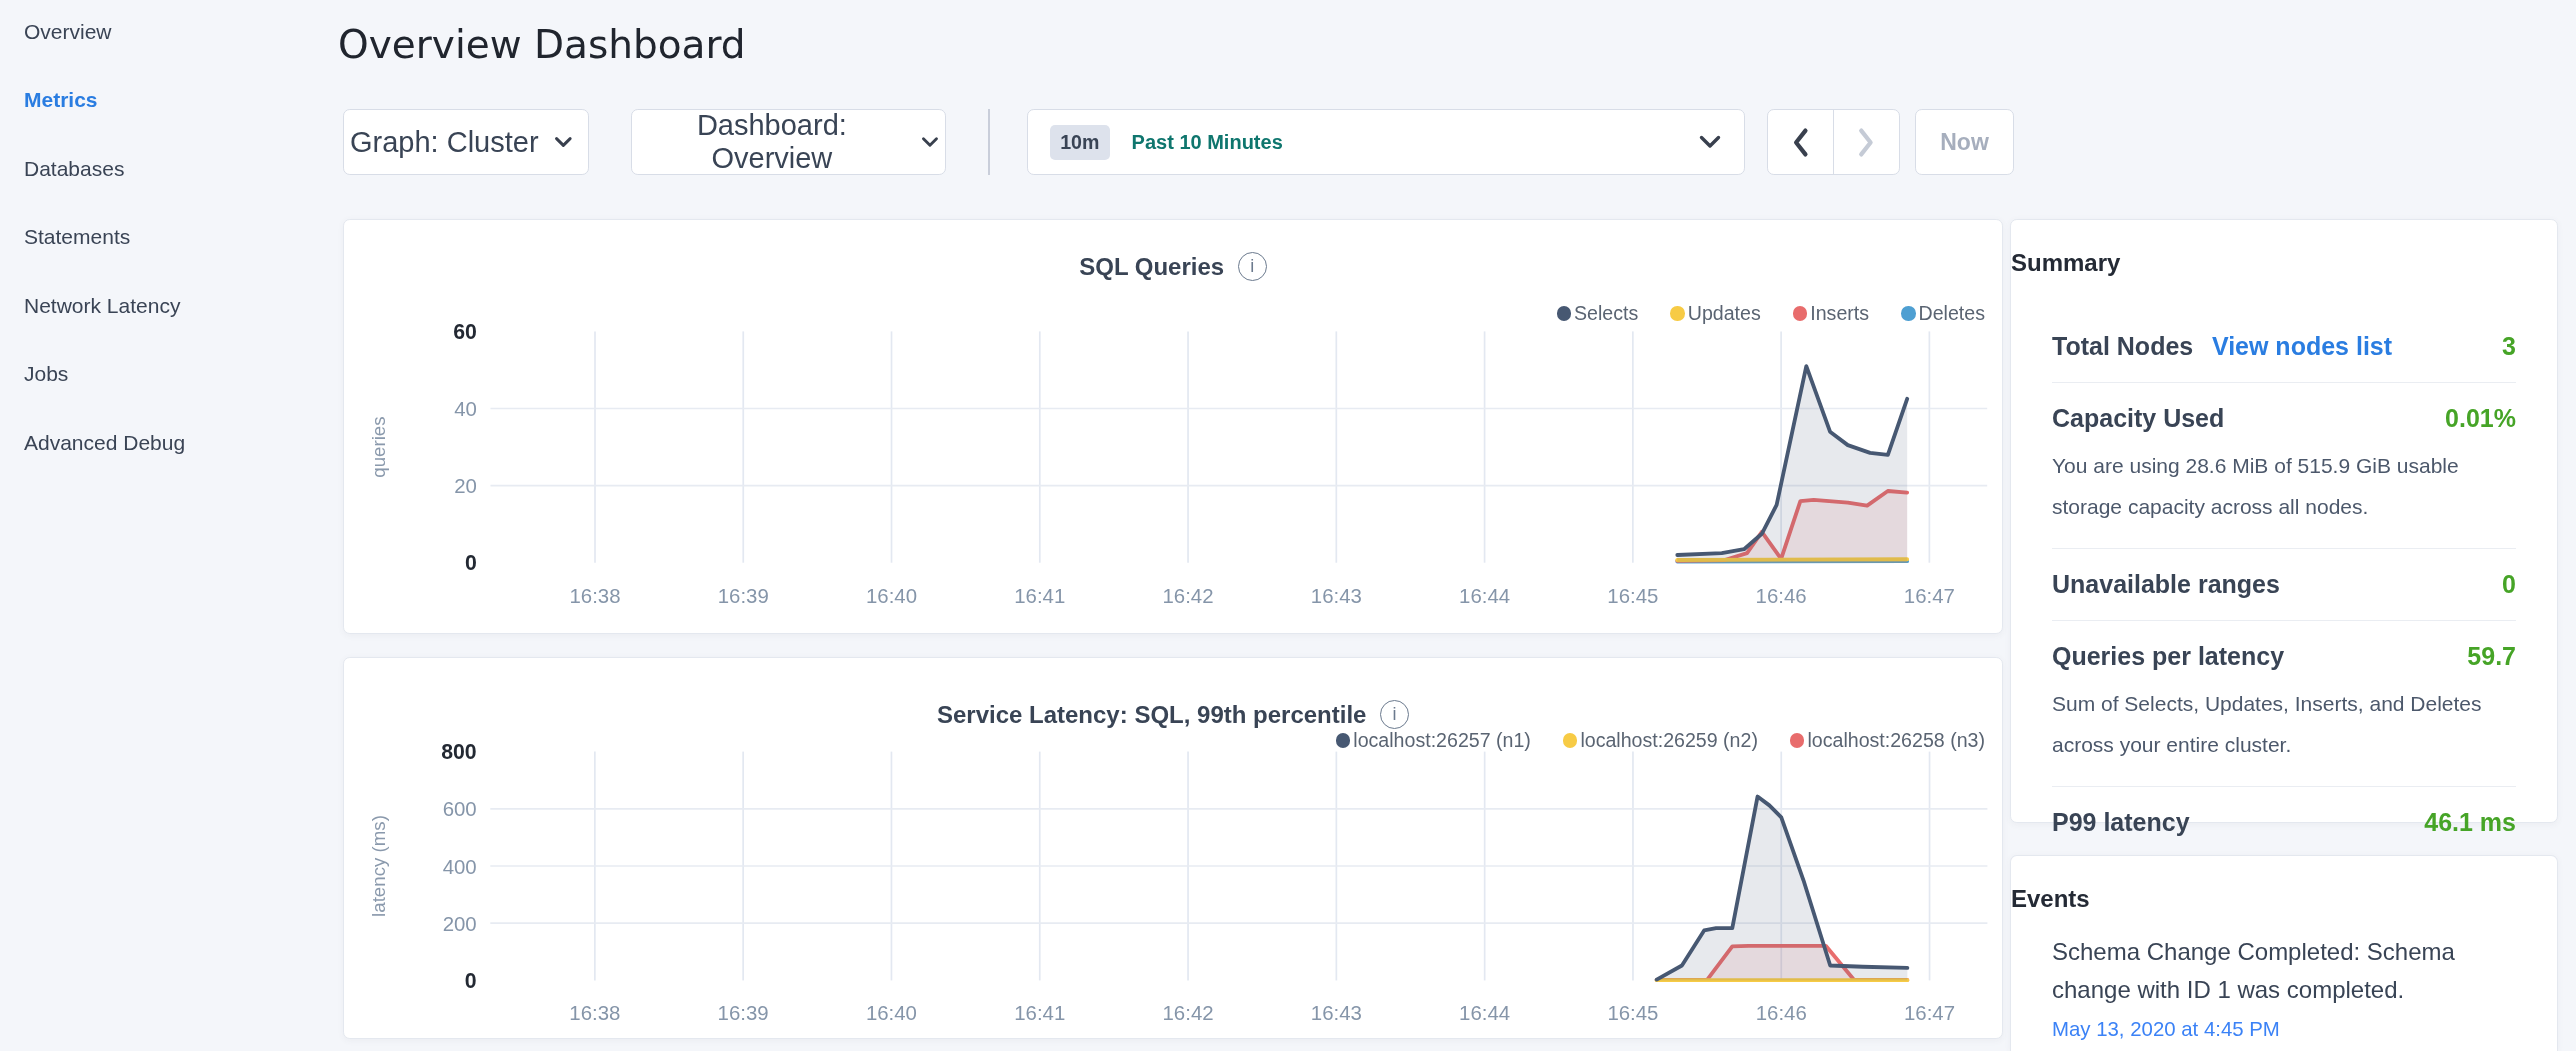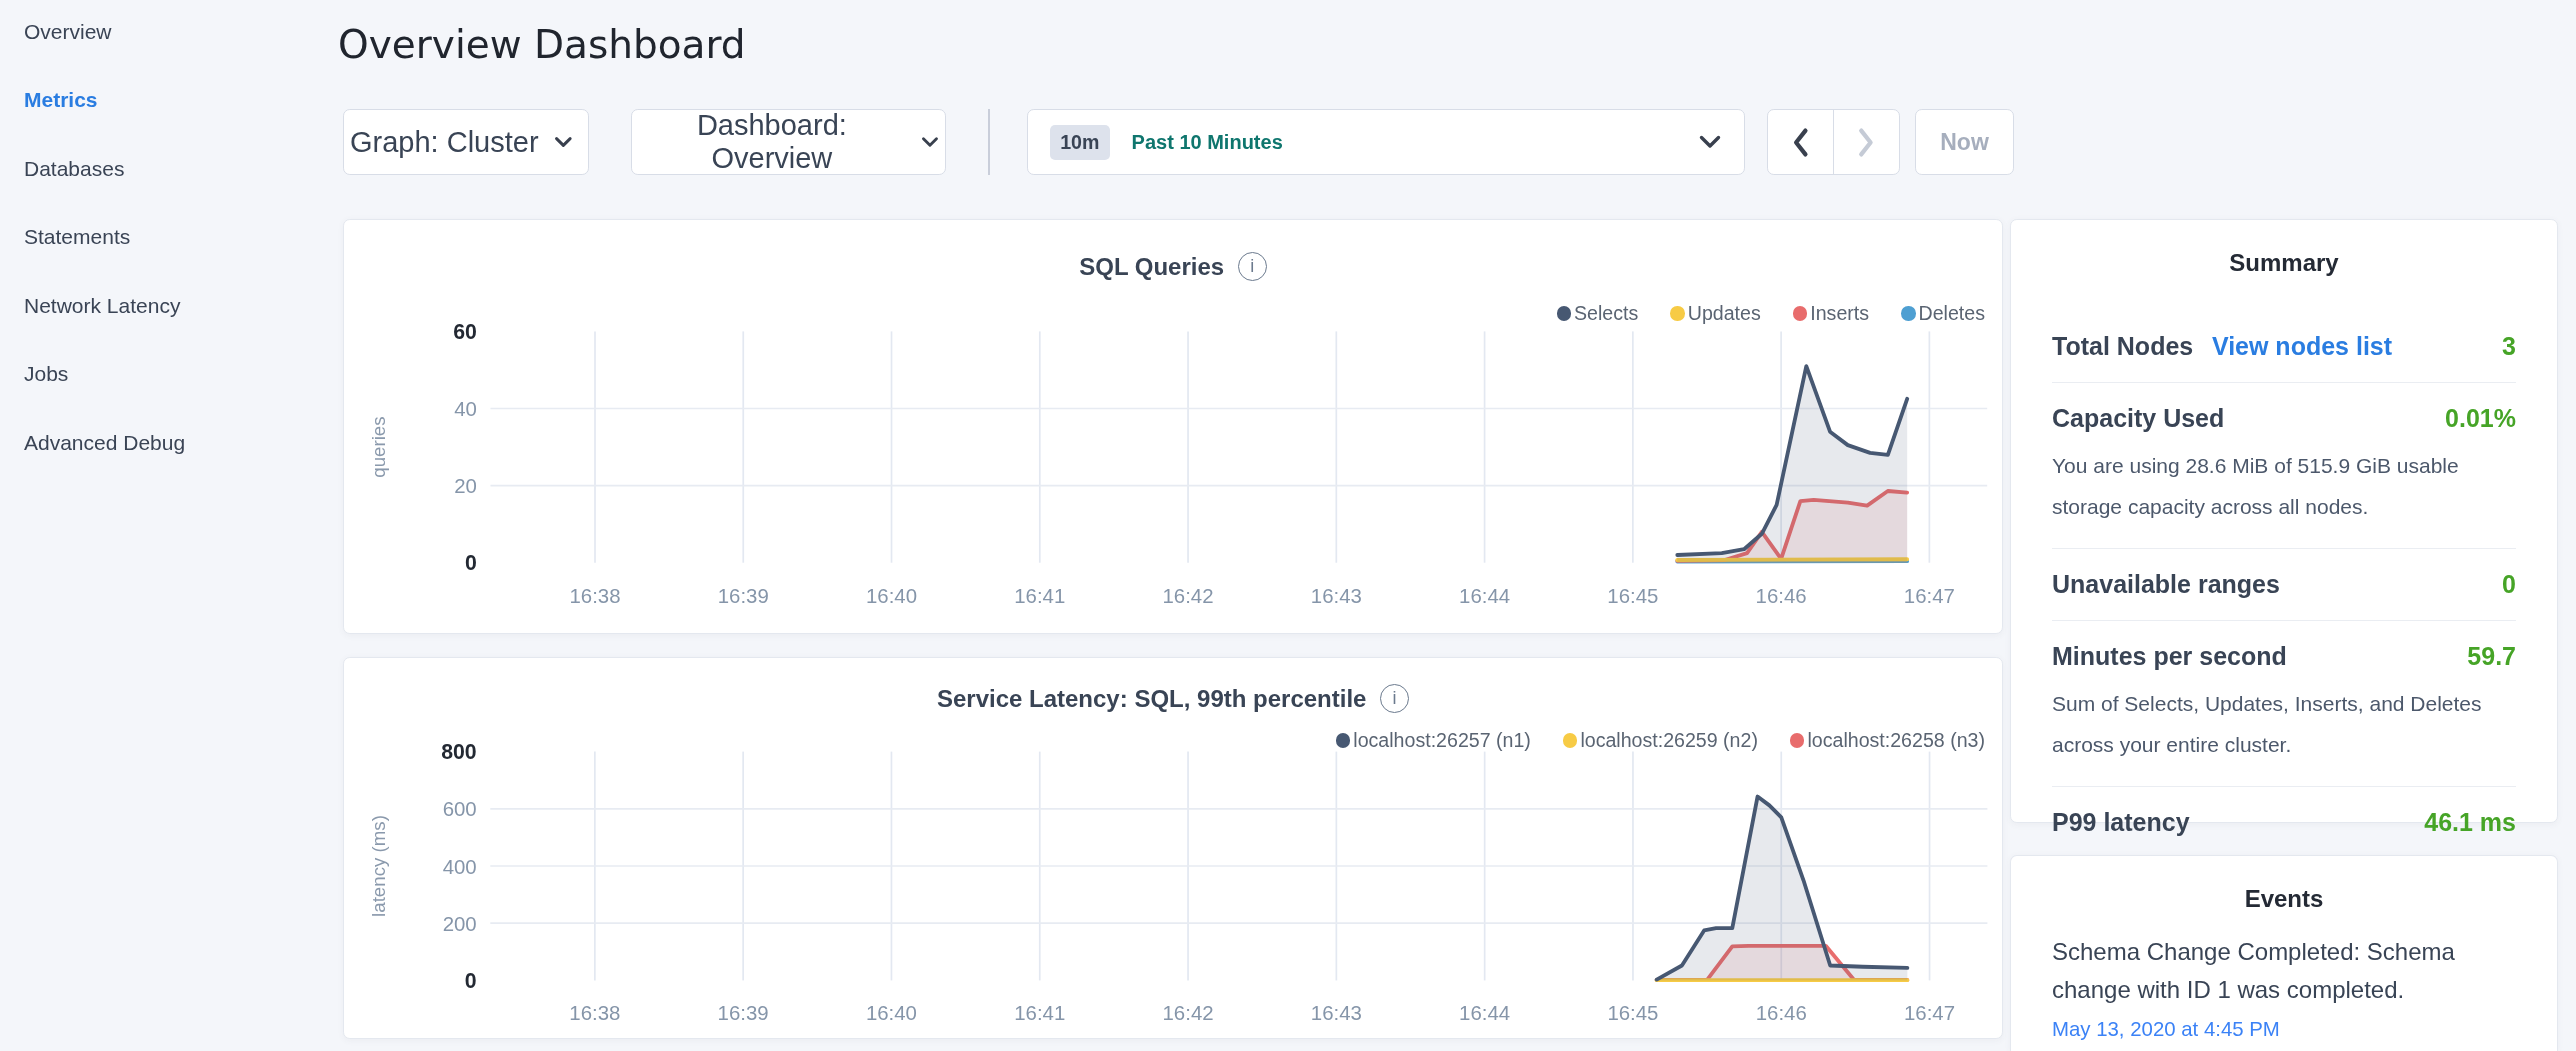--- a/index.html
+++ b/index.html
@@ -32,39 +32,39 @@
   .arrow-btn.prev{border-right:1.7px solid #D8DDE7}
   .now-btn{left:1915px;width:99px;font-size:23px;font-weight:700;color:#A6AEBD;cursor:default;
     display:flex;align-items:center;justify-content:center;font-family:inherit}
   
   .card{position:absolute;background:#fff;border:1.7px solid #E4E8EF;border-radius:6.8px;
     box-shadow:0 1.7px 6.8px rgba(70,80,100,0.05);box-sizing:border-box}
   #chart-0{left:343px;top:219px;width:1660px;height:415px}
   #chart-1{left:343px;top:657px;width:1660px;height:382px}
   .summary-card{left:2010px;top:219px;width:548px;height:604px}
   .events-card{left:2010px;top:855px;width:548px;height:196px;border-bottom:none;border-radius:6.8px 6.8px 0 0}
-  .card-heading{text-align:center;font-size:24px;font-weight:700;color:#242A35;margin-top:29px}
+  .card-heading{text-align:left;font-size:24px;font-weight:700;color:#242A35;margin-top:29px}
   
   .summary-rows{margin:34px 41px 0}
   .s-row{padding:21px 0;border-bottom:1.7px solid #EAEDF2}
   .s-row:last-child{border-bottom:none}
   .s-line{display:flex;align-items:baseline}
   .s-label{font-size:25px;font-weight:700;color:#394455}
   .s-link{font-size:25px;font-weight:700;color:#2A7DE1;margin-left:18.7px;cursor:pointer}
   .s-value{margin-left:auto;font-size:25px;font-weight:700;color:#46A427}
   .s-desc{margin-top:12px;font-size:21px;color:#4C586B;line-height:41px;padding-right:24px}
   
   .event-item{margin:20.4px 41px 0}
   .event-text{font-size:24px;color:#394455;line-height:38px}
   .event-time{margin-top:8.5px;font-size:20.4px;color:#3b82f6}
   
   .chart-title{position:absolute;left:0;right:0;display:flex;align-items:center;justify-content:center;
     gap:13.6px;font-size:24px;font-weight:700;color:#394455}
   #chart-0 .chart-title{top:32px}
-  #chart-1 .chart-title{top:26px}
+  #chart-1 .chart-title{top:42px}
   .info-icon{width:29px;height:29px;border:1.7px solid #6B7A8E;border-radius:50%;color:#6B7A8E;
     font-size:18px;font-weight:400;display:flex;align-items:center;justify-content:center;box-sizing:border-box;cursor:pointer}
   .legend{position:absolute;right:17px;display:flex;gap:32px;align-items:center}
   #chart-0 .legend{top:82px}
   #chart-1 .legend{top:71px}
   .legend-item{display:flex;align-items:center;gap:3px;font-size:19.6px;color:#5A6472;cursor:pointer}
   .legend-dot{width:14.5px;height:14.5px;border-radius:50%}
   svg.plot{position:absolute;left:0;top:0}
   .t-x{fill:#8595A9;font-size:24px}
   .t-y{fill:#8595A9;font-size:24px}
@@ -264,21 +264,21 @@
         <div class="s-desc">You are using 28.6 MiB of 515.9 GiB usable storage capacity across all nodes.</div>
       </div>
       <div class="s-row">
         <div class="s-line">
           <span class="s-label">Unavailable ranges</span>
           <span class="s-value">0</span>
         </div>
       </div>
       <div class="s-row">
         <div class="s-line">
-          <span class="s-label">Minutes per second</span>
+          <span class="s-label">Queries per latency</span>
           <span class="s-value">59.7</span>
         </div>
         <div class="s-desc">Sum of Selects, Updates, Inserts, and Deletes across your entire cluster.</div>
       </div>
       <div class="s-row">
         <div class="s-line">
           <span class="s-label">P99 latency</span>
           <span class="s-value">46.1 ms</span>
         </div>
       </div>

